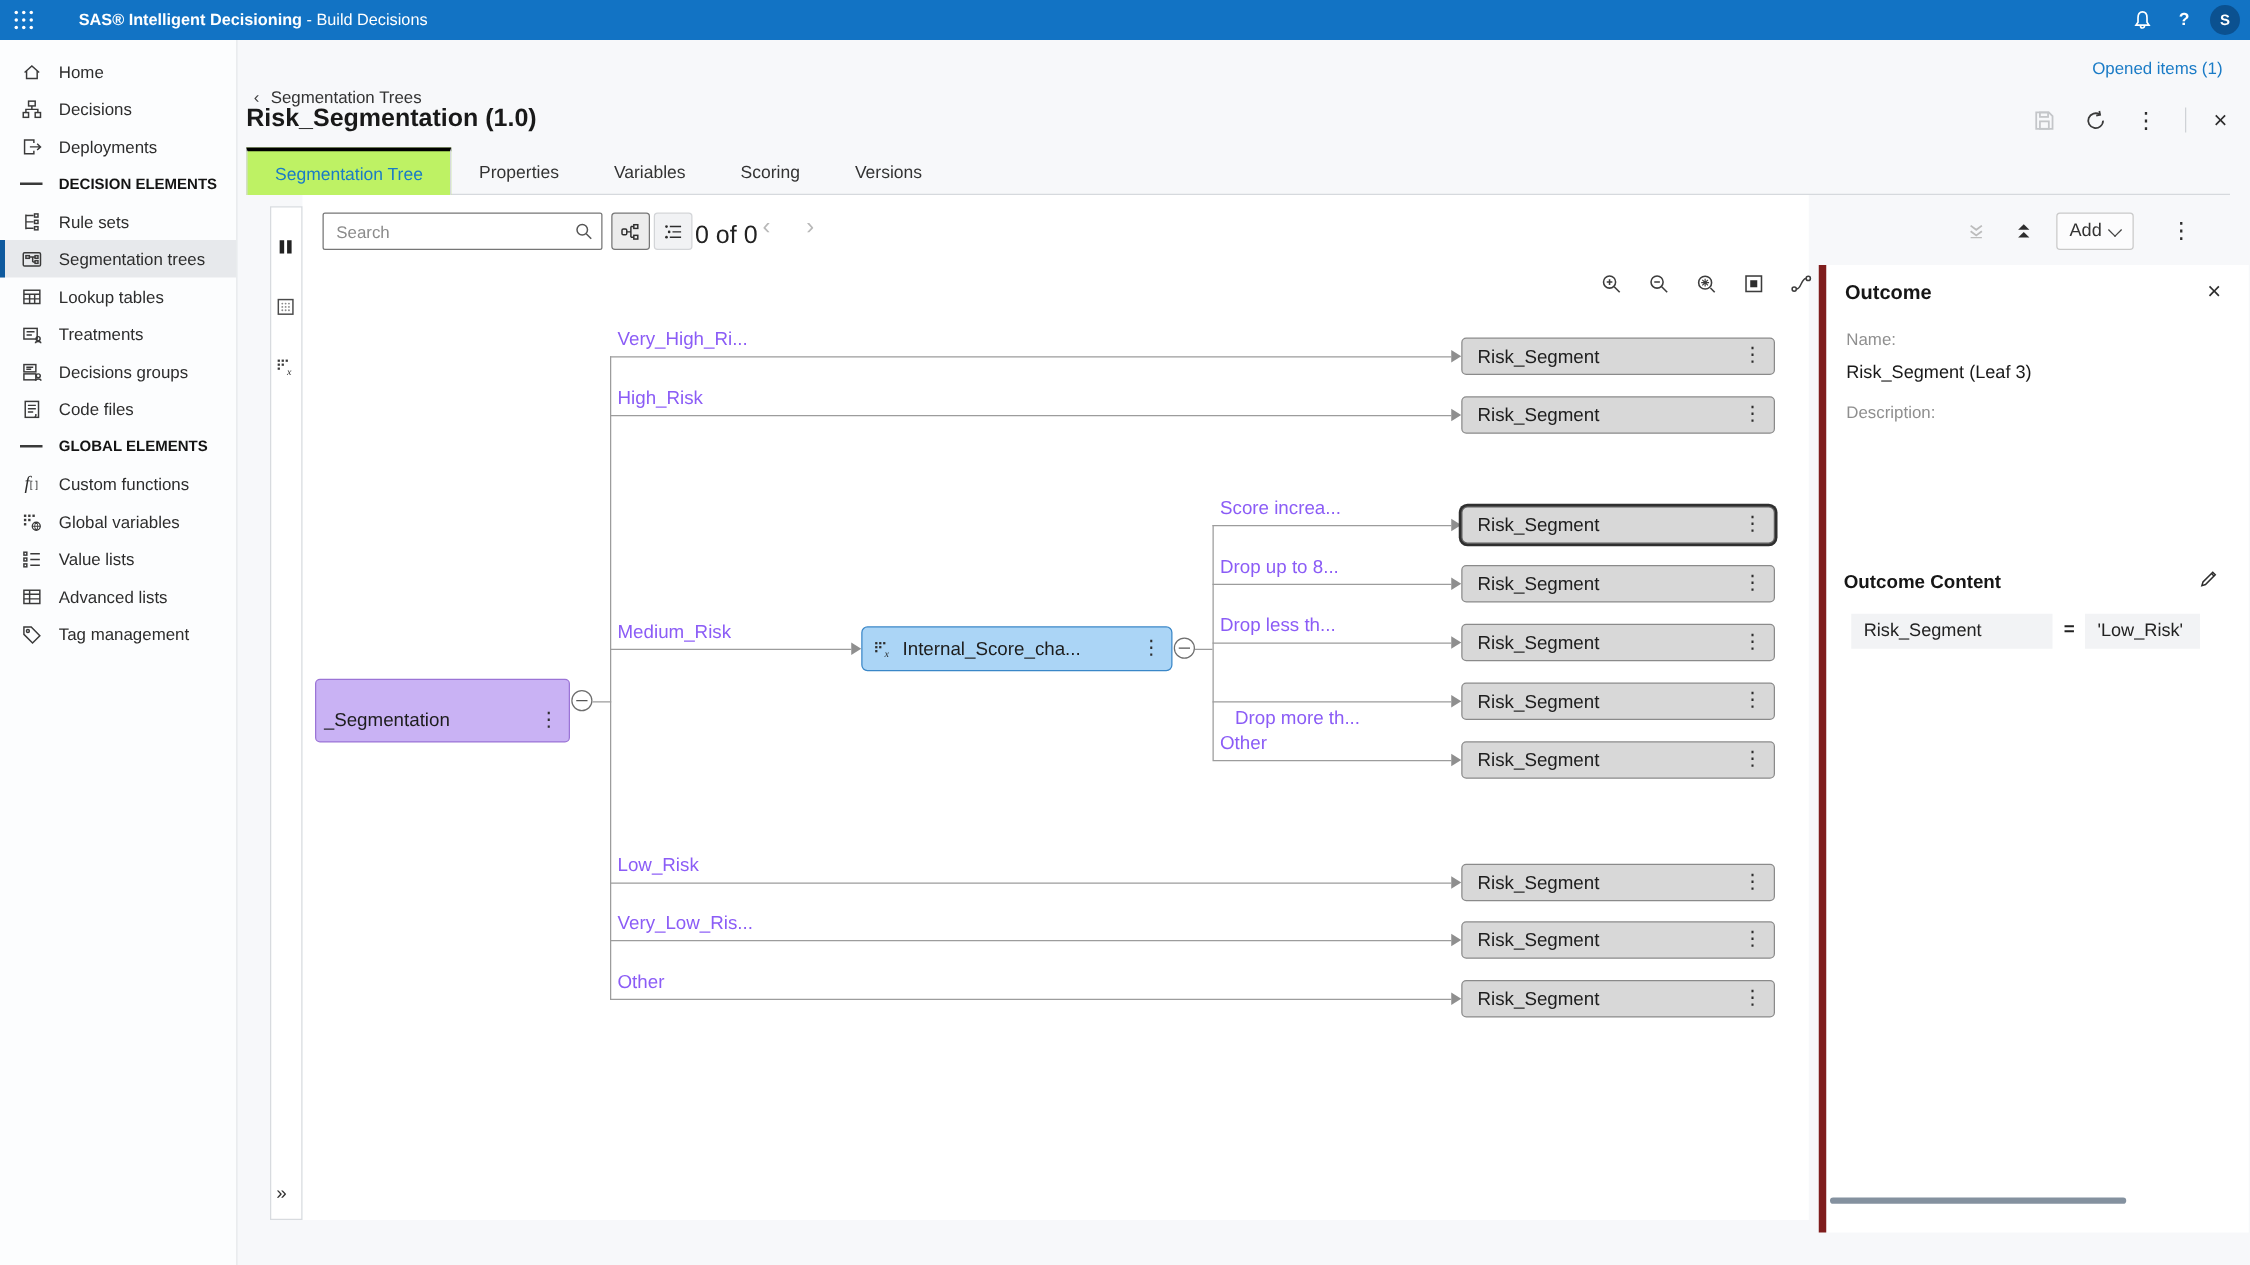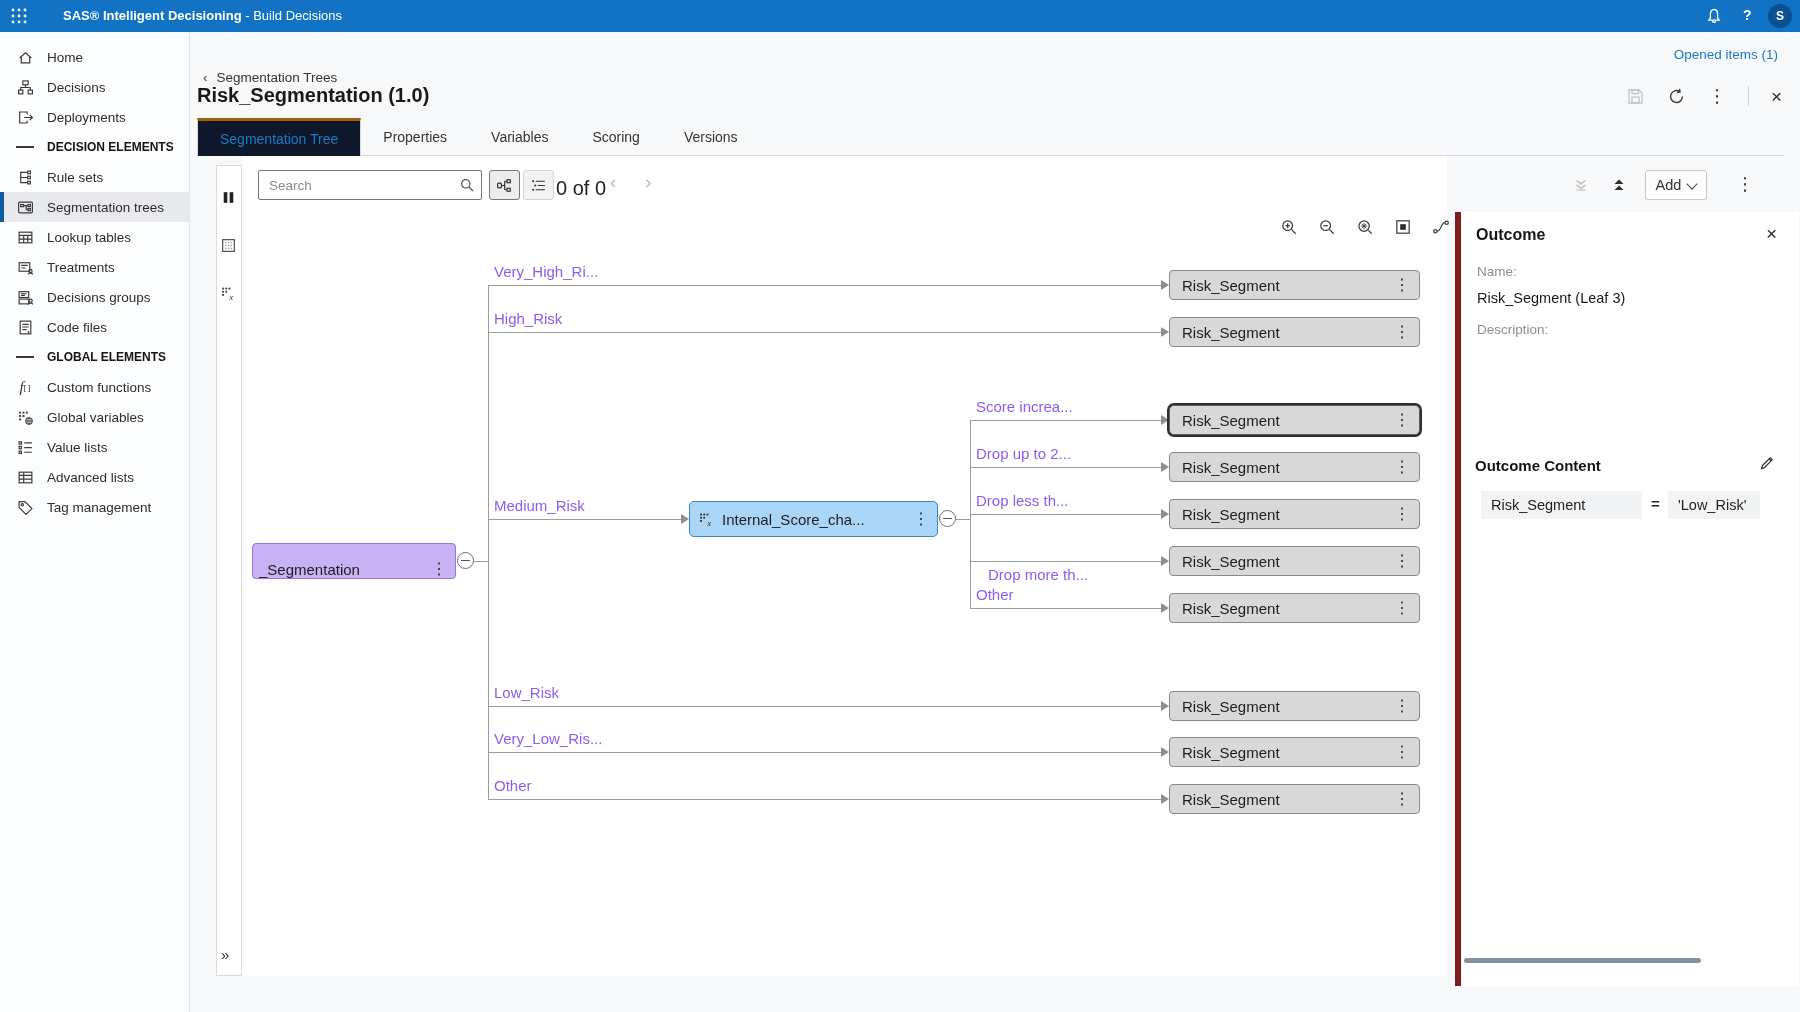--- a/index.html
+++ b/index.html
@@ -31,21 +31,21 @@
   .crumb .chv{margin-right:9px;color:#444;}
   .opened{position:absolute;right:22px;top:47px;font-size:13.5px;color:#1a7bc6;cursor:pointer;}
   .ptitle{position:absolute;left:197px;top:84px;font-size:20px;font-weight:bold;color:#191919;}
   .hicons{position:absolute;right:18px;top:86px;display:flex;align-items:center;gap:22px;}
   .hicons .hic{cursor:pointer;}
   .hdiv{width:1px;height:20px;background:#cfd2d6;}
   .xglyph{font-size:19px;color:#2d2d2d;line-height:1;cursor:pointer;}
   
   .tabbar{position:absolute;left:197px;top:118px;width:1587px;height:38px;border-bottom:1px solid #d6d9dd;display:flex;align-items:stretch;box-sizing:border-box;}
   .tab{display:flex;align-items:center;padding:0 22px;font-size:14px;color:#333;cursor:pointer;}
-  .tab.active{background:#0f172a;border:1px solid #d6d9dd;border-top:3px solid #a16207;border-bottom:none;margin-bottom:-1px;color:#1a7bc6;}
+  .tab.active{background:#bef264;border:1px solid #d6d9dd;border-top:3px solid #000000;border-bottom:none;margin-bottom:-1px;color:#1a7bc6;}
   
   .canvasblock{position:absolute;left:242px;top:156px;width:1205px;height:820px;background:#fff;}
   .toolstrip{position:absolute;left:216px;top:165px;width:26px;height:811px;background:#fff;border:1px solid #d8dbdf;box-sizing:border-box;}
   .tsic{position:absolute;left:220px;cursor:pointer;}
   .ts-expand{position:absolute;left:221px;top:946px;font-size:15px;color:#333;cursor:pointer;}
   .searchbox{position:absolute;left:258px;top:170px;width:224px;height:30px;background:#fff;border:1px solid #767676;border-radius:2px;box-sizing:border-box;display:flex;align-items:center;}
   .searchbox input{flex:1;border:none;outline:none;background:transparent;font-size:13.5px;color:#333;padding:0 4px 0 10px;font-family:"Liberation Sans",sans-serif;}
   .searchbox input::placeholder{color:#8b8b8b;}
   .sic-btn{width:28px;height:28px;display:flex;align-items:center;justify-content:center;cursor:pointer;}
   .tgl{position:absolute;top:170px;width:31px;height:30px;display:flex;align-items:center;justify-content:center;box-sizing:border-box;cursor:pointer;}
@@ -60,21 +60,21 @@
   .kebab{font-size:16px;color:#2d2d2d;line-height:1;cursor:pointer;letter-spacing:0;}
   .kebab.big{font-size:18px;}
   
   .cvic{position:absolute;top:218px;cursor:pointer;}
   .h{position:absolute;height:1px;background:#9c9c9c;}
   .v{position:absolute;width:1px;background:#9c9c9c;}
   .arr{position:absolute;width:0;height:0;border-top:5px solid transparent;border-bottom:5px solid transparent;border-left:8px solid #8f8f8f;}
   .bl{position:absolute;font-size:15px;color:#8b5cf6;white-space:nowrap;}
   .node{position:absolute;display:flex;align-items:center;box-sizing:border-box;border-radius:4px;}
   .node .lbl{flex:1;font-size:15px;color:#1d1d1d;white-space:nowrap;overflow:hidden;}
-  .nroot{left:252px;top:543px;width:204px;height:36px;background:#c9b2f4;border:1px solid #9b74d6;padding:16px 8px 0 6px;}
+  .nroot{left:252px;top:543px;width:204px;height:51px;background:#c9b2f4;border:1px solid #9b74d6;padding:16px 8px 0 6px;}
   .nint{left:689px;top:501px;width:249px;height:36px;background:#abd5f6;border:1.5px solid #3a87c8;border-radius:5px;padding:0 8px 0 8px;gap:7px;}
   .leaf{left:1169px;width:251px;height:30px;background:#d8d8d8;border:1px solid #8a8a8a;padding:0 9px 0 12px;cursor:pointer;}
   .leaf.sel{box-shadow:0 0 0 2px #2f2f2f;border-color:#5f5f5f;border-radius:5px;}
   .cc{position:absolute;width:17px;height:17px;border:1px solid #6e6e6e;border-radius:50%;background:#fff;box-sizing:border-box;cursor:pointer;}
   .cc::after{content:"";position:absolute;left:3px;right:3px;top:50%;height:1.5px;margin-top:-1px;background:#555;}
   
   .panel{position:absolute;left:1455px;top:212px;width:338px;height:774px;background:#fff;border-left:6px solid #7f1d1d;}
   .p-title{position:absolute;left:15px;top:14px;font-size:16px;font-weight:bold;color:#161616;}
   .p-close{position:absolute;right:22px;top:12px;}
   .p-lab{position:absolute;left:16px;font-size:13.5px;color:#8f8f8f;}
@@ -489,21 +489,21 @@
 <div class="h" style="left:970px;top:467px;width:191px;"></div>
 <div class="arr" style="left:1161px;top:462px;"></div>
 <div class="h" style="left:970px;top:514px;width:191px;"></div>
 <div class="arr" style="left:1161px;top:509px;"></div>
 <div class="h" style="left:970px;top:561px;width:191px;"></div>
 <div class="arr" style="left:1161px;top:556px;"></div>
 <div class="h" style="left:970px;top:608px;width:191px;"></div>
 <div class="arr" style="left:1161px;top:603px;"></div>
 
 <div class="bl" style="left:976px;top:398px;">Score increa...</div>
-<div class="bl" style="left:976px;top:445px;">Drop up to 2...</div>
+<div class="bl" style="left:976px;top:445px;">Drop up to 8...</div>
 <div class="bl" style="left:976px;top:492px;">Drop less th...</div>
 <div class="bl" style="left:976px;top:566px;margin-left:12px;">Drop more th...</div>
 <div class="bl" style="left:976px;top:586px;">Other</div>
 
 <div class="node leaf" style="top:270px;">
     <span class="lbl">Risk_Segment</span>
     <span class="kebab">⋮</span>
   </div>
 <div class="node leaf" style="top:317px;">
     <span class="lbl">Risk_Segment</span>

